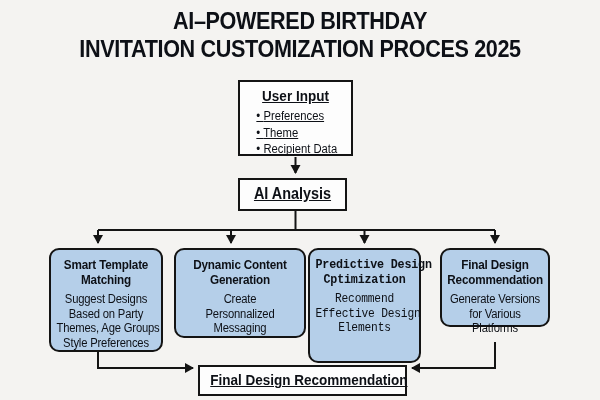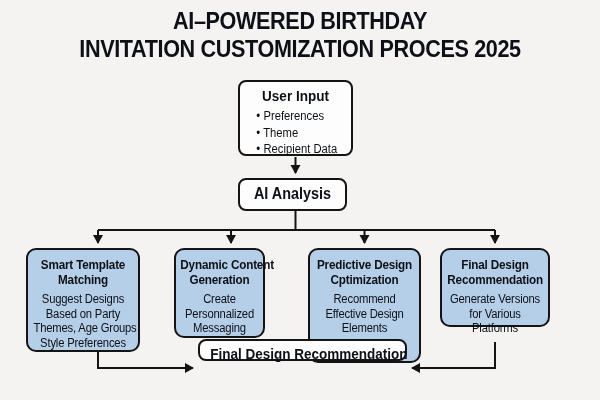--- a/index.html
+++ b/index.html
@@ -23,42 +23,42 @@
     text-align:center;font-weight:700;font-size:24px;line-height:28px;
     letter-spacing:-0.4px;transform:scaleX(0.9);transform-origin:50% 0;
     color:var(--text);
   }
   .title .ln{display:block;white-space:nowrap;}
 
   .node{
     position:absolute;z-index:2;box-sizing:border-box;
     border:2px solid var(--border);text-align:center;
   }
-  .white{background:var(--node-fill-white);border-radius:8px;}
+  .white{background:var(--node-fill-white);border-radius:0;text-decoration:underline;}
   .blue{background:var(--node-fill-blue);border-radius:10px;}
   .node-content{width:100%;transform:scaleX(0.9);transform-origin:50% 0;}
 
   .n-user{left:238px;top:80px;width:115px;height:76px;}
   .n-user .nt{font-weight:700;font-size:15px;line-height:18px;margin-top:5px;}
   .bullets{margin:3px 0 0 0;padding:0 0 0 12px;list-style:none;text-align:left;}
   .bullets li{font-size:12.5px;line-height:16.5px;white-space:nowrap;}
   .bullets li::before{content:"• ";}
 
   .n-ai{left:238px;top:178px;width:109px;height:33px;}
   .n-ai .nt{font-weight:700;font-size:16px;line-height:28px;white-space:nowrap;}
 
-  .n-b1{left:26px;top:248px;width:114px;height:104px;}
-  .n-b2{left:174px;top:248px;width:91px;height:90px;}
-  .n-b3{left:308px;top:248px;width:113px;height:115px;}
+  .n-b1{left:49px;top:248px;width:114px;height:104px;}
+  .n-b2{left:174px;top:248px;width:132px;height:90px;}
+  .n-b3{left:308px;top:248px;width:113px;height:115px;font-family:Liberation Mono, monospace;}
   .n-b4{left:440px;top:248px;width:110px;height:79px;}
   .bt{font-weight:700;font-size:13px;line-height:15px;padding-top:7px;letter-spacing:-0.2px;}
   .bb{font-size:12.5px;line-height:14.5px;margin-top:5px;letter-spacing:-0.2px;}
   .bt .ln,.bb .ln{display:block;white-space:nowrap;}
 
-  .n-final{left:198px;top:339px;width:209px;height:22px;}
+  .n-final{left:198px;top:365px;width:209px;height:31px;}
   .n-final .nt{font-weight:700;font-size:15px;line-height:26px;white-space:nowrap;}
 </style>
 </head>
 <body>
 
 <div class="stage">
 
   <svg class="wires" width="600" height="400" viewBox="0 0 600 400">
     <defs>
       <marker id="arrow" markerUnits="userSpaceOnUse" markerWidth="12" markerHeight="12" refX="8" refY="5" orient="auto">

